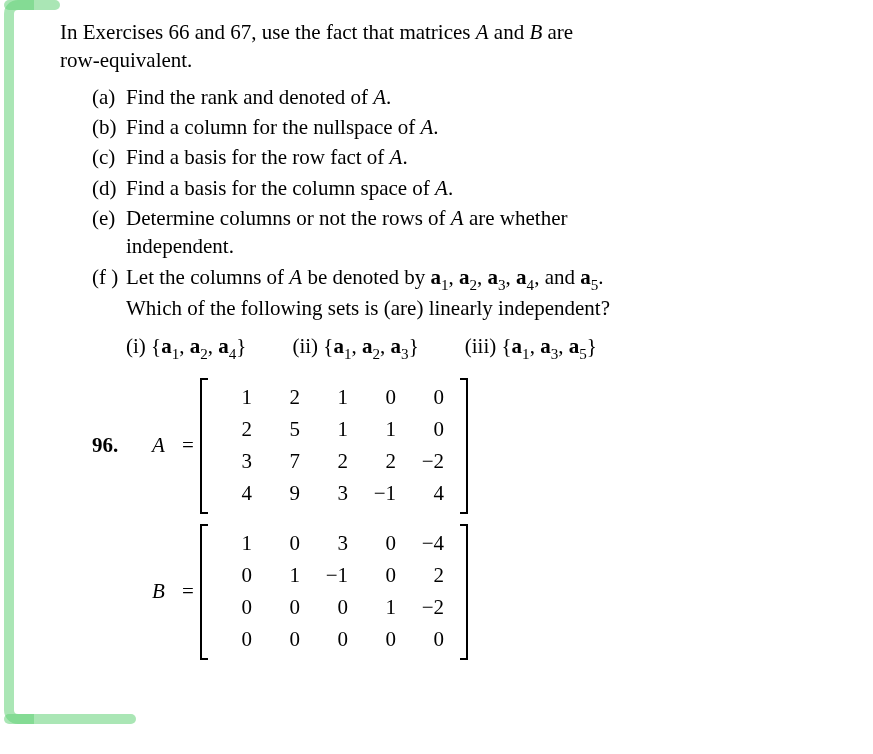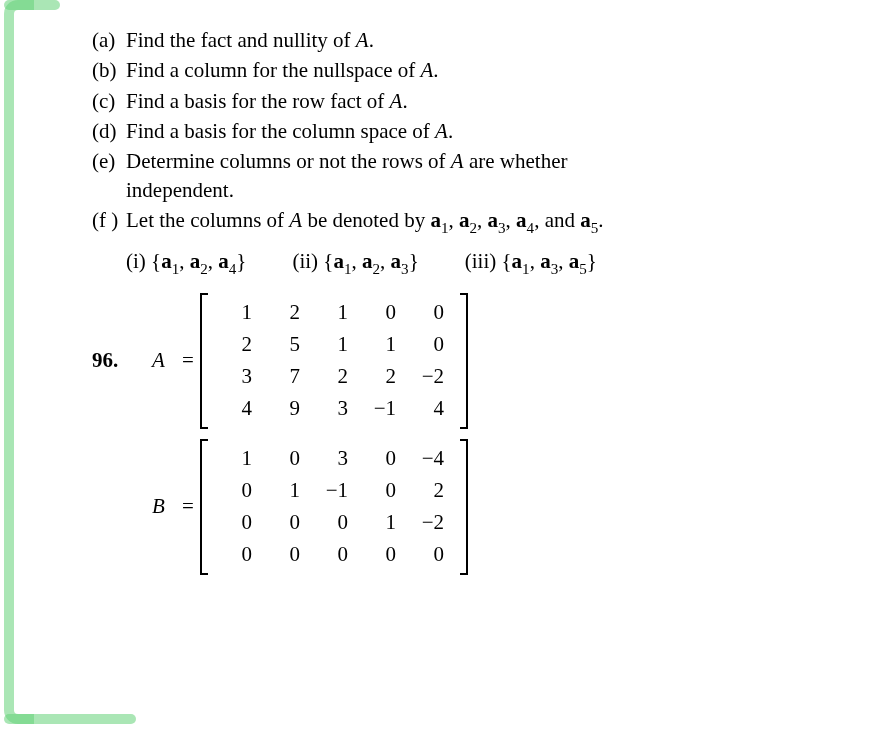--- a/index.html
+++ b/index.html
@@ -152,27 +152,31 @@
 </style>
 </head>
 <body>
 
 <div class="hl-top"></div>
 <div class="hl-vert"></div>
 <div class="hl-bot"></div>
 
 <div class="page">
 
+  <div class="intro">
+    <span>In Exercises 66 and 67, use the fact that matrices </span><span class="ital">A</span><span> and </span><span class="ital">B</span><span> are</span><br>
+    <span>row-equivalent.</span>
+  </div>
 
   <div class="parts">
 
     <div class="part">
       <div class="part-label">(a)</div>
       <div class="part-text">
-        <span>Find the fact and nullity of </span><span class="ital">A</span><span>.</span>
+        <span>Find the rank and denoted of </span><span class="ital">A</span><span>.</span>
       </div>
     </div>
 
     <div class="part">
       <div class="part-label">(b)</div>
       <div class="part-text">
         <span>Find a column for the nullspace of </span><span class="ital">A</span><span>.</span>
       </div>
     </div>
 
@@ -195,20 +199,21 @@
       <div class="part-text">
         <span>Determine  columns  or  not  the  rows  of </span> <span class="ital">A</span> <span>  are  whether</span><br>
         <span>independent.</span>
       </div>
     </div>
 
     <div class="part">
       <div class="part-label">(f )</div>
       <div class="part-text">
         <span>Let the columns of </span><span class="ital">A</span><span> be denoted by </span><span class="bold">a</span><span class="sub">1</span><span>, </span><span class="bold">a</span><span class="sub">2</span><span>, </span><span class="bold">a</span><span class="sub">3</span><span>, </span><span class="bold">a</span><span class="sub">4</span><span>, and </span><span class="bold">a</span><span class="sub">5</span><span>.</span><br>
+        <span>Which of the following sets is (are) linearly independent?</span>
       </div>
     </div>
 
   </div>
 
   <div class="sets-row">
     <div class="set-item">
       <span>(i)</span><span>  {</span><span class="bold">a</span><span class="sub">1</span><span>, </span><span class="bold">a</span><span class="sub">2</span><span>, </span><span class="bold">a</span><span class="sub">4</span><span>}</span>
     </div>
     <div class="set-item">

